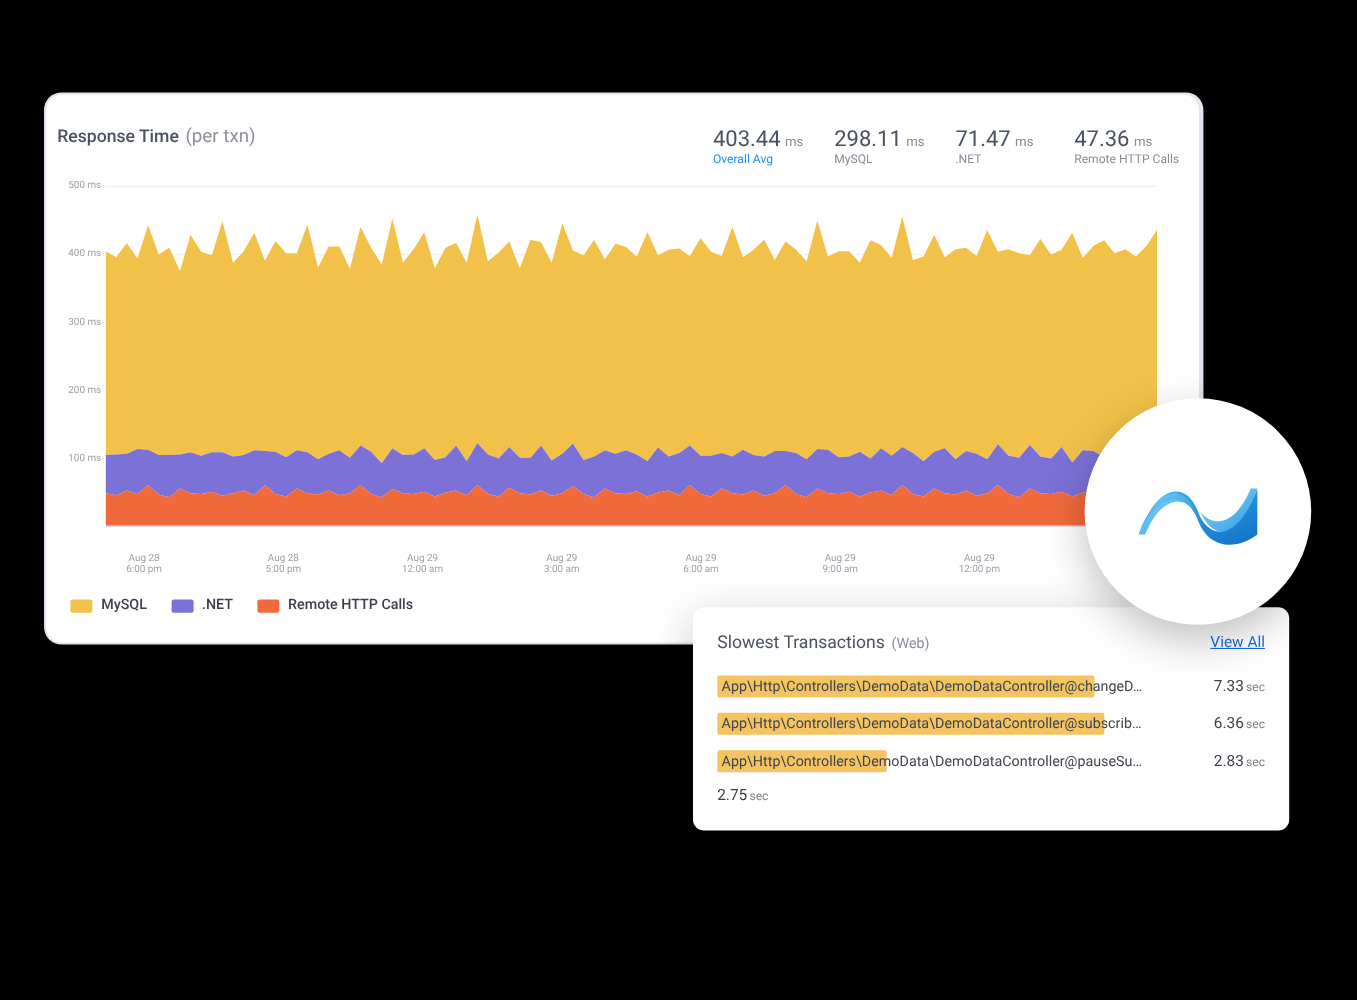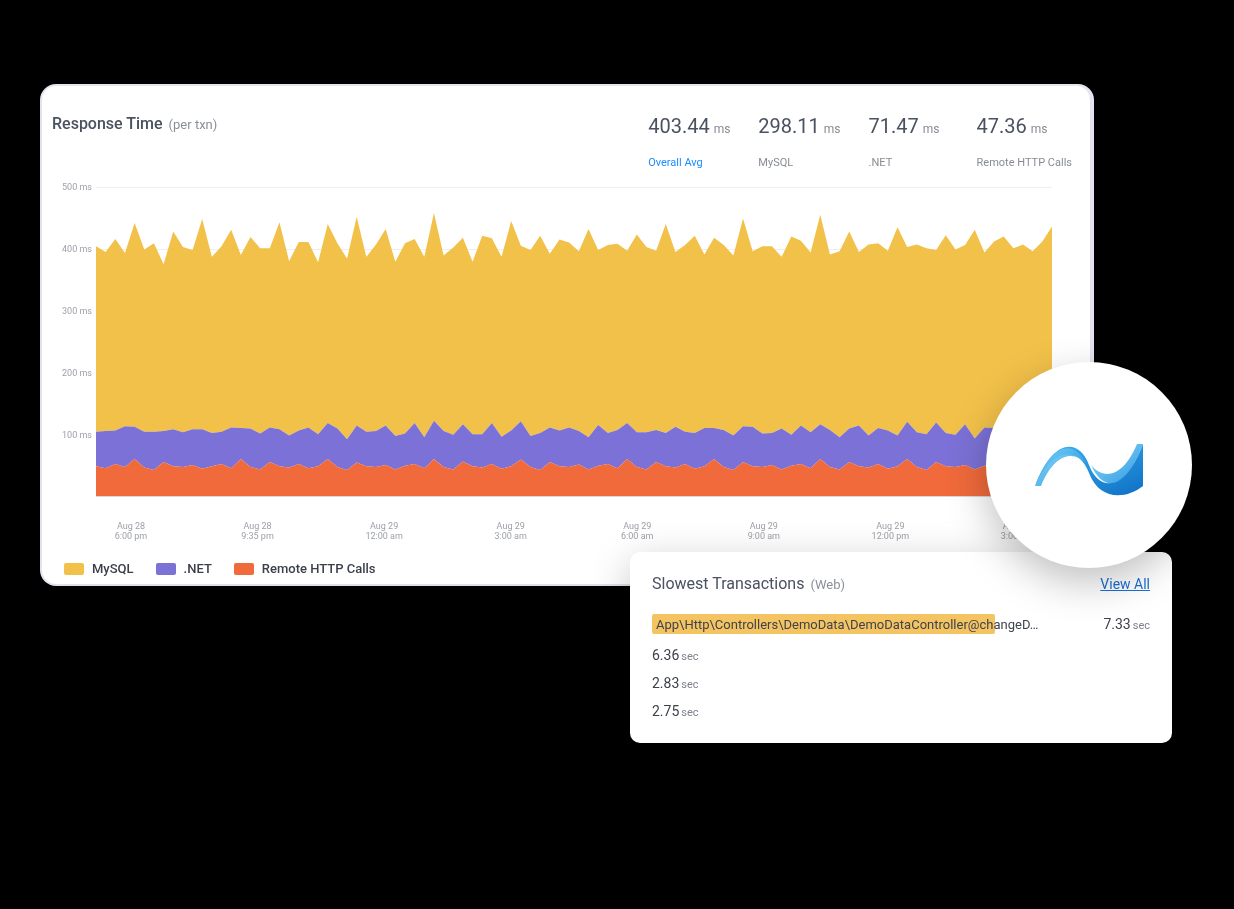--- a/index.html
+++ b/index.html
@@ -31,27 +31,27 @@
     background: #e9e9f5;
     border-radius: 16px;
   }
   .header-row {
     display:flex;
     justify-content: space-between;
     align-items: flex-start;
   }
   .title-group { display:flex; align-items: baseline; gap: 6px; }
   .title { font-size: 16px; color: #4a5160; font-weight: 500; }
-  .title-sub { font-size: 13px; color: #8b8f99; }
+  .title-sub { font-size: 17px; color: #8b8f99; }
   .stats-row { display:flex; gap: 28px; }
   .stat { min-width: 80px; }
   .stat-val-row { display:flex; align-items: baseline; gap:4px; }
   .stat-val { font-size: 20px; color: #4a5160; font-weight: 400; }
   .stat-unit { font-size: 12px; color: #888c95; }
-  .stat-label { font-size: 11px; color: #888c95; margin-top:18px; }
+  .stat-label { font-size: 11px; color: #888c95; margin-top:0; }
   .stat-label.accent { color: #1a8cff; }
   .chart-wrap {
     position: relative;
     margin-top: 18px;
     height: 330px;
     width: 1000px;
   }
   .y-axis {
     position:absolute; left:0; top:0; bottom:0; width:44px;
     font-size: 9px; color:#9da0a8; text-align:right;
@@ -182,21 +182,21 @@
           <div class="grid-line" style="top: 248px;"></div>
         </div>
       <svg class="stacked" id="stacked-svg" viewBox="0 0 1000 310" preserveAspectRatio="none">
           <path d="M0.0 59.5 L10.1 65.1 L20.2 52.1 L30.3 66.3 L40.4 36.0 L50.5 62.6 L60.6 56.4 L70.7 77.5 L80.8 44.6 L90.9 60.1 L101.0 63.2 L111.1 32.2 L121.2 70.1 L131.3 59.5 L141.4 42.8 L151.5 68.2 L161.6 50.2 L171.7 61.4 L181.8 61.4 L191.9 35.3 L202.0 74.4 L212.1 55.2 L222.2 55.2 L232.3 75.6 L242.4 37.2 L252.5 56.4 L262.6 71.9 L272.7 29.8 L282.8 70.1 L292.9 57.7 L303.0 42.2 L313.1 75.0 L323.2 56.4 L333.3 52.1 L343.4 70.1 L353.5 26.0 L363.6 68.8 L373.7 60.8 L383.8 50.8 L393.9 75.0 L404.0 49.0 L414.1 51.5 L424.2 70.1 L434.3 34.1 L444.4 58.9 L454.5 63.2 L464.6 49.0 L474.7 67.0 L484.8 52.7 L494.9 55.8 L505.1 64.5 L515.2 42.2 L525.3 63.2 L535.4 58.3 L545.5 57.0 L555.6 63.9 L565.7 47.7 L575.8 60.1 L585.9 63.9 L596.0 37.2 L606.1 65.1 L616.2 58.3 L626.3 49.0 L636.4 67.6 L646.5 50.8 L656.6 58.3 L666.7 68.8 L676.8 31.6 L686.9 64.5 L697.0 59.5 L707.1 59.5 L717.2 70.1 L727.3 49.6 L737.4 53.9 L747.5 65.7 L757.6 27.9 L767.7 67.6 L777.8 64.5 L787.9 44.6 L798.0 65.1 L808.1 57.7 L818.2 56.4 L828.3 63.9 L838.4 40.3 L848.5 60.1 L858.6 57.7 L868.7 61.4 L878.8 63.2 L888.9 48.4 L899.0 62.6 L909.1 58.3 L919.2 42.8 L929.3 65.7 L939.4 54.6 L949.5 49.6 L959.6 61.4 L969.7 57.7 L979.8 64.5 L989.9 54.6 L1000.0 39.7 L1000.0 248.0 L989.9 235.0 L979.8 249.9 L969.7 248.6 L959.6 235.6 L949.5 247.4 L939.4 241.8 L929.3 241.2 L919.2 252.3 L909.1 238.1 L899.0 248.6 L888.9 246.8 L878.8 236.2 L868.7 248.0 L858.6 246.1 L848.5 235.6 L838.4 249.2 L828.3 244.3 L818.2 241.8 L808.1 249.2 L798.0 239.3 L787.9 242.4 L777.8 251.1 L767.7 243.7 L757.6 238.1 L747.5 246.1 L737.4 239.3 L727.3 248.6 L717.2 242.4 L707.1 246.8 L697.0 247.4 L686.9 240.6 L676.8 239.9 L666.7 249.2 L656.6 243.7 L646.5 241.8 L636.4 241.8 L626.3 246.8 L616.2 245.5 L606.1 240.6 L596.0 246.8 L585.9 243.7 L575.8 246.1 L565.7 246.1 L555.6 236.8 L545.5 243.7 L535.4 246.8 L525.3 238.7 L515.2 251.1 L505.1 244.9 L494.9 241.2 L484.8 244.3 L474.7 241.2 L464.6 246.8 L454.5 249.9 L444.4 235.0 L434.3 244.3 L424.2 250.5 L414.1 236.8 L404.0 248.0 L393.9 248.0 L383.8 238.1 L373.7 248.6 L363.6 244.9 L353.5 234.4 L343.4 251.1 L333.3 236.8 L323.2 247.4 L313.1 249.9 L303.0 239.3 L292.9 244.9 L282.8 245.5 L272.7 239.3 L262.6 253.0 L252.5 242.4 L242.4 236.8 L232.3 248.0 L222.2 241.2 L212.1 244.3 L202.0 249.2 L191.9 243.0 L181.8 241.2 L171.7 247.4 L161.6 242.4 L151.5 241.8 L141.4 241.2 L131.3 245.5 L121.2 246.8 L111.1 243.0 L101.0 243.0 L90.9 246.1 L80.8 243.0 L70.7 244.9 L60.6 245.5 L50.5 245.5 L40.4 240.6 L30.3 239.9 L20.2 244.3 L10.1 244.9 L0.0 245.5 Z" fill="#f2c14a"></path>
           <path d="M0.0 245.5 L10.1 244.9 L20.2 244.3 L30.3 239.9 L40.4 240.6 L50.5 245.5 L60.6 245.5 L70.7 244.9 L80.8 243.0 L90.9 246.1 L101.0 243.0 L111.1 243.0 L121.2 246.8 L131.3 245.5 L141.4 241.2 L151.5 241.8 L161.6 242.4 L171.7 247.4 L181.8 241.2 L191.9 243.0 L202.0 249.2 L212.1 244.3 L222.2 241.2 L232.3 248.0 L242.4 236.8 L252.5 242.4 L262.6 253.0 L272.7 239.3 L282.8 245.5 L292.9 244.9 L303.0 239.3 L313.1 249.9 L323.2 247.4 L333.3 236.8 L343.4 251.1 L353.5 234.4 L363.6 244.9 L373.7 248.6 L383.8 238.1 L393.9 248.0 L404.0 248.0 L414.1 236.8 L424.2 250.5 L434.3 244.3 L444.4 235.0 L454.5 249.9 L464.6 246.8 L474.7 241.2 L484.8 244.3 L494.9 241.2 L505.1 244.9 L515.2 251.1 L525.3 238.7 L535.4 246.8 L545.5 243.7 L555.6 236.8 L565.7 246.1 L575.8 246.1 L585.9 243.7 L596.0 246.8 L606.1 240.6 L616.2 245.5 L626.3 246.8 L636.4 241.8 L646.5 241.8 L656.6 243.7 L666.7 249.2 L676.8 239.9 L686.9 240.6 L697.0 247.4 L707.1 246.8 L717.2 242.4 L727.3 248.6 L737.4 239.3 L747.5 246.1 L757.6 238.1 L767.7 243.7 L777.8 251.1 L787.9 242.4 L798.0 239.3 L808.1 249.2 L818.2 241.8 L828.3 244.3 L838.4 249.2 L848.5 235.6 L858.6 246.1 L868.7 248.0 L878.8 236.2 L888.9 246.8 L899.0 248.6 L909.1 238.1 L919.2 252.3 L929.3 241.2 L939.4 241.8 L949.5 247.4 L959.6 235.6 L969.7 248.6 L979.8 249.9 L989.9 235.0 L1000.0 248.0 L1000.0 280.2 L989.9 275.9 L979.8 283.3 L969.7 280.9 L959.6 272.8 L949.5 282.1 L939.4 277.8 L929.3 279.6 L919.2 283.3 L909.1 279.0 L899.0 280.9 L888.9 280.2 L878.8 275.9 L868.7 284.0 L858.6 280.9 L848.5 272.8 L838.4 280.2 L828.3 282.7 L818.2 277.8 L808.1 281.5 L798.0 280.2 L787.9 275.9 L777.8 283.3 L767.7 280.9 L757.6 272.8 L747.5 282.1 L737.4 277.8 L727.3 279.6 L717.2 283.3 L707.1 279.0 L697.0 280.9 L686.9 280.2 L676.8 275.9 L666.7 284.0 L656.6 280.9 L646.5 272.8 L636.4 280.2 L626.3 282.7 L616.2 277.8 L606.1 281.5 L596.0 280.2 L585.9 275.9 L575.8 283.3 L565.7 280.9 L555.6 272.8 L545.5 282.1 L535.4 277.8 L525.3 279.6 L515.2 283.3 L505.1 278.4 L494.9 280.9 L484.8 280.2 L474.7 275.9 L464.6 284.0 L454.5 280.9 L444.4 273.4 L434.3 280.2 L424.2 282.7 L414.1 277.8 L404.0 281.5 L393.9 280.2 L383.8 275.3 L373.7 283.3 L363.6 280.9 L353.5 272.8 L343.4 282.1 L333.3 277.8 L323.2 279.6 L313.1 283.3 L303.0 279.0 L292.9 280.9 L282.8 280.2 L272.7 276.5 L262.6 284.0 L252.5 280.9 L242.4 272.8 L232.3 280.2 L222.2 282.1 L212.1 277.8 L202.0 281.5 L191.9 280.2 L181.8 275.9 L171.7 283.3 L161.6 280.9 L151.5 272.8 L141.4 282.1 L131.3 277.8 L121.2 280.2 L111.1 282.7 L101.0 279.0 L90.9 280.9 L80.8 280.2 L70.7 275.9 L60.6 284.0 L50.5 281.5 L40.4 272.8 L30.3 280.9 L20.2 277.8 L10.1 282.1 L0.0 280.2 Z" fill="#7b71d6"></path>
           <path d="M0.0 280.2 L10.1 282.1 L20.2 277.8 L30.3 280.9 L40.4 272.8 L50.5 281.5 L60.6 284.0 L70.7 275.9 L80.8 280.2 L90.9 280.9 L101.0 279.0 L111.1 282.7 L121.2 280.2 L131.3 277.8 L141.4 282.1 L151.5 272.8 L161.6 280.9 L171.7 283.3 L181.8 275.9 L191.9 280.2 L202.0 281.5 L212.1 277.8 L222.2 282.1 L232.3 280.2 L242.4 272.8 L252.5 280.9 L262.6 284.0 L272.7 276.5 L282.8 280.2 L292.9 280.9 L303.0 279.0 L313.1 283.3 L323.2 279.6 L333.3 277.8 L343.4 282.1 L353.5 272.8 L363.6 280.9 L373.7 283.3 L383.8 275.3 L393.9 280.2 L404.0 281.5 L414.1 277.8 L424.2 282.7 L434.3 280.2 L444.4 273.4 L454.5 280.9 L464.6 284.0 L474.7 275.9 L484.8 280.2 L494.9 280.9 L505.1 278.4 L515.2 283.3 L525.3 279.6 L535.4 277.8 L545.5 282.1 L555.6 272.8 L565.7 280.9 L575.8 283.3 L585.9 275.9 L596.0 280.2 L606.1 281.5 L616.2 277.8 L626.3 282.7 L636.4 280.2 L646.5 272.8 L656.6 280.9 L666.7 284.0 L676.8 275.9 L686.9 280.2 L697.0 280.9 L707.1 279.0 L717.2 283.3 L727.3 279.6 L737.4 277.8 L747.5 282.1 L757.6 272.8 L767.7 280.9 L777.8 283.3 L787.9 275.9 L798.0 280.2 L808.1 281.5 L818.2 277.8 L828.3 282.7 L838.4 280.2 L848.5 272.8 L858.6 280.9 L868.7 284.0 L878.8 275.9 L888.9 280.2 L899.0 280.9 L909.1 279.0 L919.2 283.3 L929.3 279.6 L939.4 277.8 L949.5 282.1 L959.6 272.8 L969.7 280.9 L979.8 283.3 L989.9 275.9 L1000.0 280.2 L1000.0 310.0 L989.9 310.0 L979.8 310.0 L969.7 310.0 L959.6 310.0 L949.5 310.0 L939.4 310.0 L929.3 310.0 L919.2 310.0 L909.1 310.0 L899.0 310.0 L888.9 310.0 L878.8 310.0 L868.7 310.0 L858.6 310.0 L848.5 310.0 L838.4 310.0 L828.3 310.0 L818.2 310.0 L808.1 310.0 L798.0 310.0 L787.9 310.0 L777.8 310.0 L767.7 310.0 L757.6 310.0 L747.5 310.0 L737.4 310.0 L727.3 310.0 L717.2 310.0 L707.1 310.0 L697.0 310.0 L686.9 310.0 L676.8 310.0 L666.7 310.0 L656.6 310.0 L646.5 310.0 L636.4 310.0 L626.3 310.0 L616.2 310.0 L606.1 310.0 L596.0 310.0 L585.9 310.0 L575.8 310.0 L565.7 310.0 L555.6 310.0 L545.5 310.0 L535.4 310.0 L525.3 310.0 L515.2 310.0 L505.1 310.0 L494.9 310.0 L484.8 310.0 L474.7 310.0 L464.6 310.0 L454.5 310.0 L444.4 310.0 L434.3 310.0 L424.2 310.0 L414.1 310.0 L404.0 310.0 L393.9 310.0 L383.8 310.0 L373.7 310.0 L363.6 310.0 L353.5 310.0 L343.4 310.0 L333.3 310.0 L323.2 310.0 L313.1 310.0 L303.0 310.0 L292.9 310.0 L282.8 310.0 L272.7 310.0 L262.6 310.0 L252.5 310.0 L242.4 310.0 L232.3 310.0 L222.2 310.0 L212.1 310.0 L202.0 310.0 L191.9 310.0 L181.8 310.0 L171.7 310.0 L161.6 310.0 L151.5 310.0 L141.4 310.0 L131.3 310.0 L121.2 310.0 L111.1 310.0 L101.0 310.0 L90.9 310.0 L80.8 310.0 L70.7 310.0 L60.6 310.0 L50.5 310.0 L40.4 310.0 L30.3 310.0 L20.2 310.0 L10.1 310.0 L0.0 310.0 Z" fill="#f06a3b"></path>
         </svg>
     </div>
     <div class="x-axis" id="x-axis">
         <div class="x-tick"><span>Aug 28</span><span class="x-tick-line2">6:00 pm</span></div>
-        <div class="x-tick"><span>Aug 28</span><span class="x-tick-line2">9:35 pm</span></div>
+        <div class="x-tick"><span>Aug 28</span><span class="x-tick-line2">5:00 pm</span></div>
         <div class="x-tick"><span>Aug 29</span><span class="x-tick-line2">12:00 am</span></div>
         <div class="x-tick"><span>Aug 29</span><span class="x-tick-line2">3:00 am</span></div>
         <div class="x-tick"><span>Aug 29</span><span class="x-tick-line2">6:00 am</span></div>
         <div class="x-tick"><span>Aug 29</span><span class="x-tick-line2">9:00 am</span></div>
         <div class="x-tick"><span>Aug 29</span><span class="x-tick-line2">12:00 pm</span></div>
         <div class="x-tick"><span>Aug 29</span><span class="x-tick-line2">3:00 pm</span></div>
       </div>
   </div>
 
   <div class="legend-row" id="legend-row">
@@ -225,23 +225,31 @@
   </div>
   <div id="txn-rows">
       <div class="txn-row">
         <div class="txn-name-wrap">
           <div class="txn-bar" style="width:78%"></div>
           <span class="txn-name">App\Http\Controllers\DemoData\DemoDataController@changeD…</span>
         </div>
         <div class="txn-time">7.33<span class="unit">sec</span></div>
       </div>
       <div class="txn-row">
+        <div class="txn-name-wrap">
+          <div class="txn-bar" style="width:80%"></div>
+          <span class="txn-name">App\Http\Controllers\DemoData\DemoDataController@subscrib…</span>
+        </div>
         <div class="txn-time">6.36<span class="unit">sec</span></div>
       </div>
       <div class="txn-row">
+        <div class="txn-name-wrap">
+          <div class="txn-bar" style="width:35%"></div>
+          <span class="txn-name">App\Http\Controllers\DemoData\DemoDataController@pauseSu…</span>
+        </div>
         <div class="txn-time">2.83<span class="unit">sec</span></div>
       </div>
       <div class="txn-row">
         <div class="txn-time">2.75<span class="unit">sec</span></div>
       </div>
     </div>
 </div>
 
 <div class="logo-badge">
   <svg viewBox="0 0 120 70">

